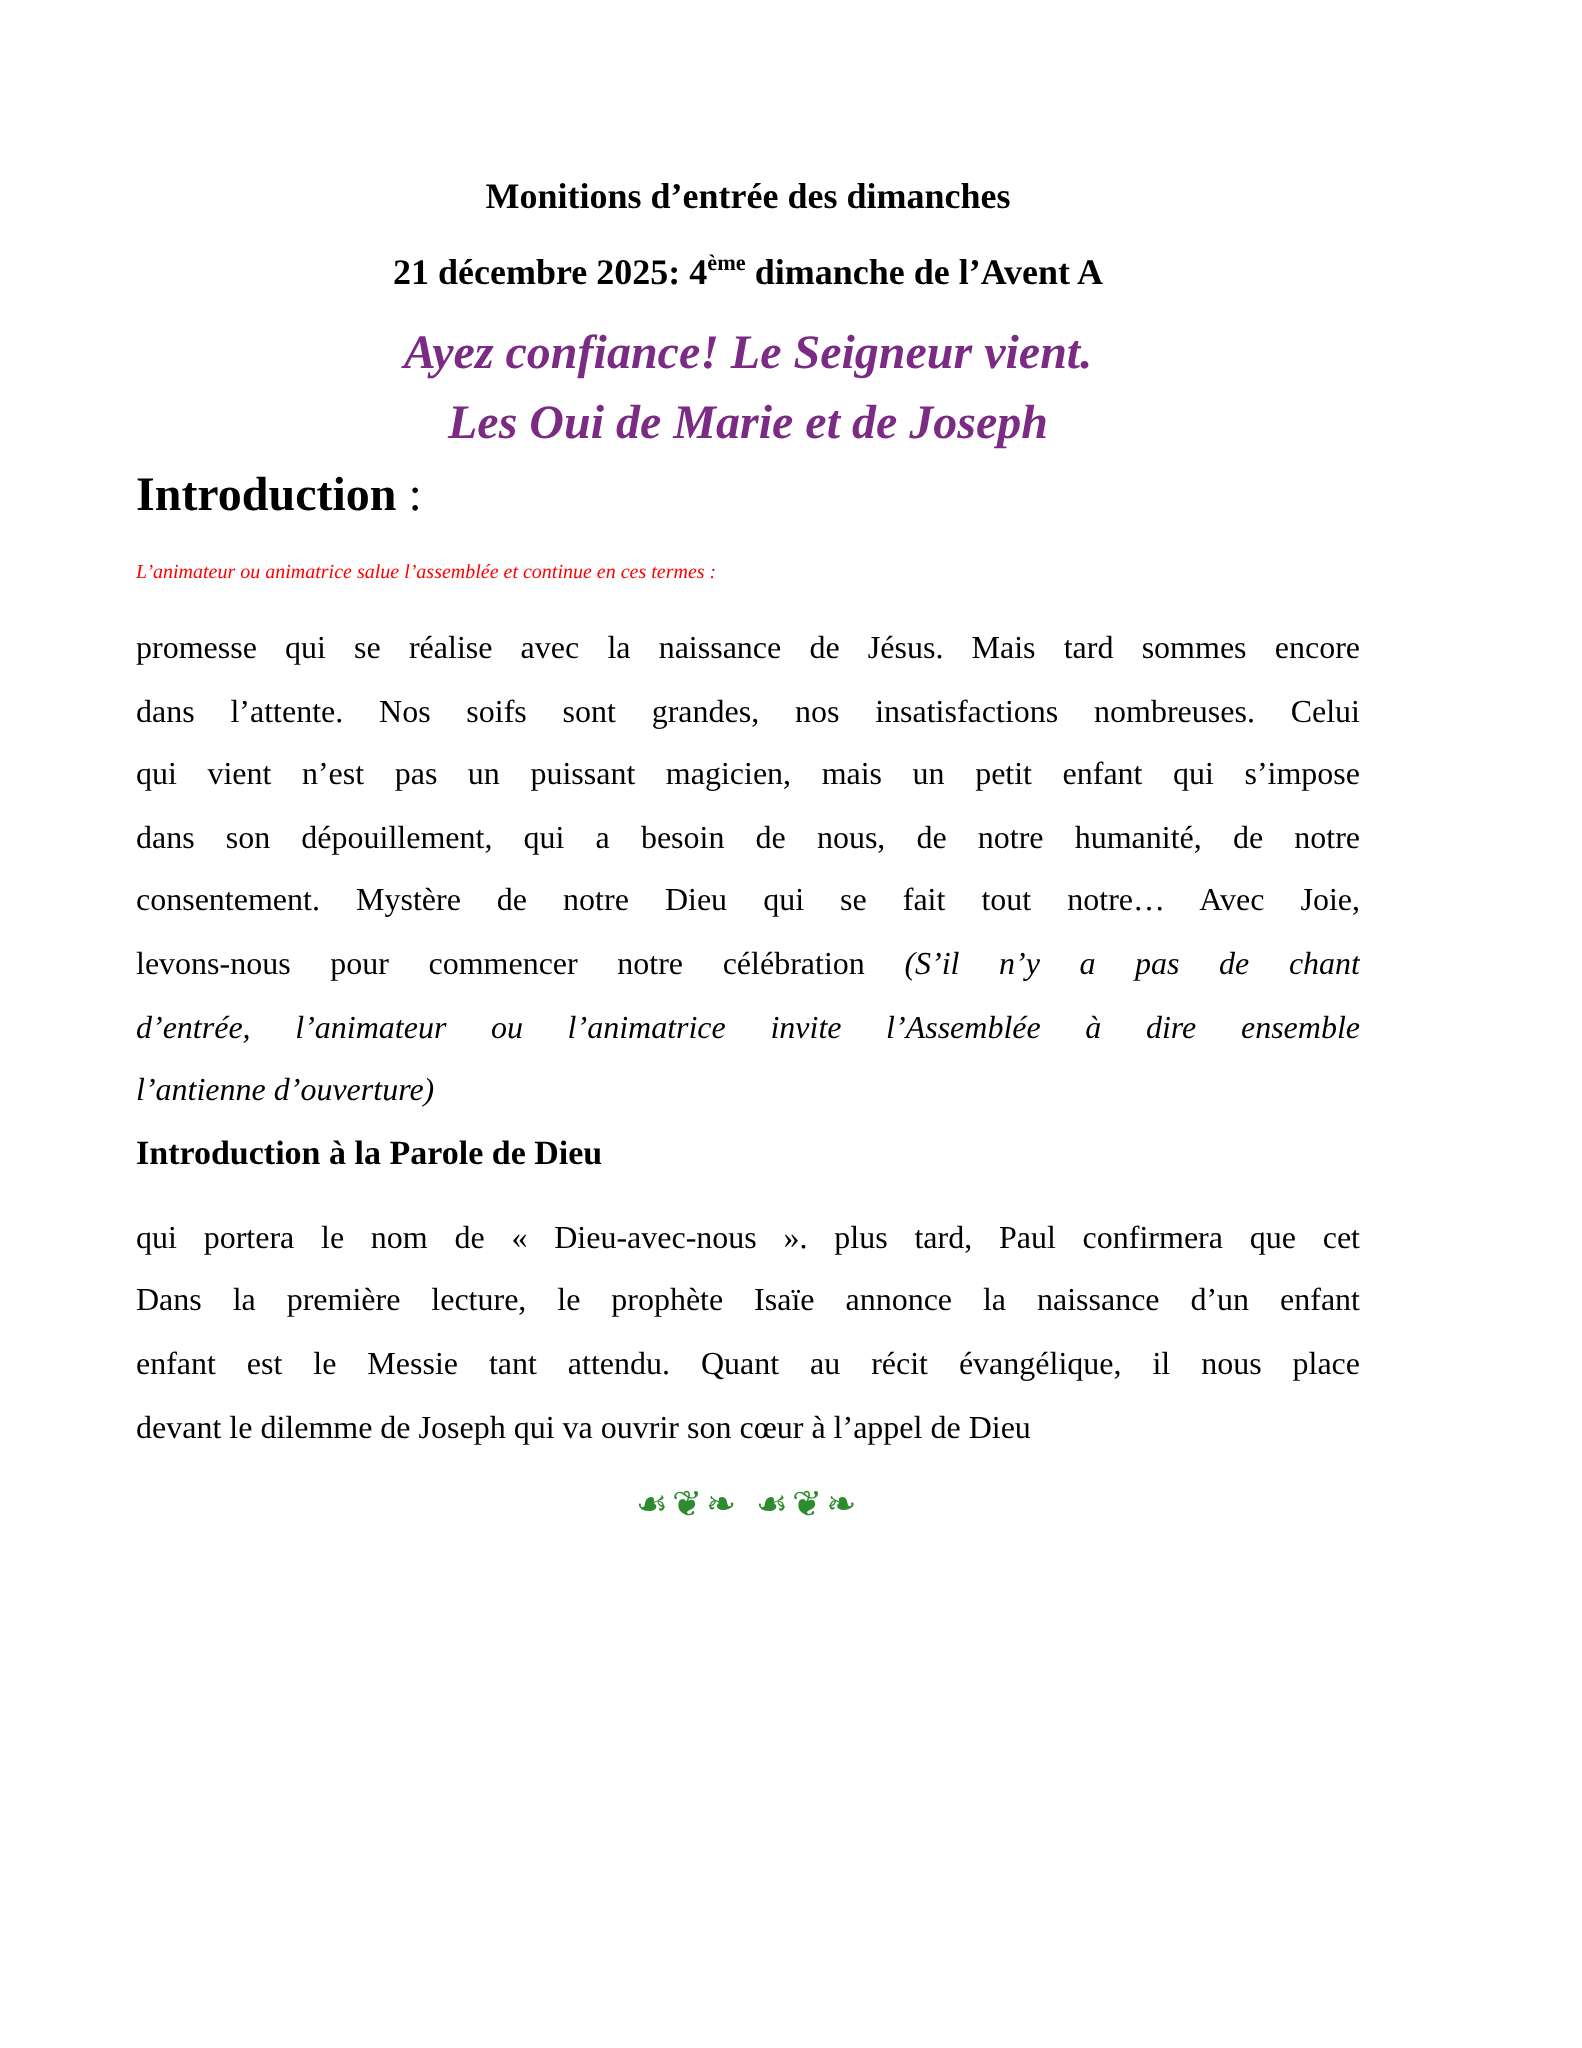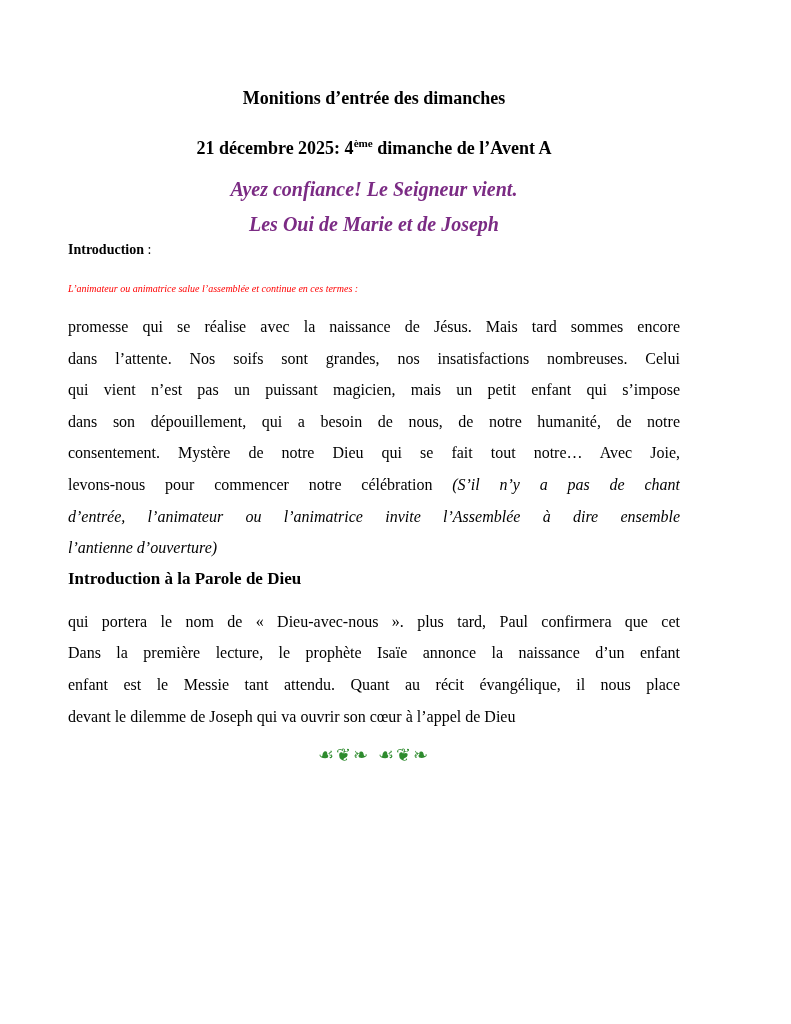--- a/index.html
+++ b/index.html
@@ -13,38 +13,39 @@
     font-family: "Liberation Serif", "DejaVu Serif", serif;
     color: #000000;
     overflow: hidden;
   }
   .doc-title {
     text-align: center;
     font-weight: bold;
     font-size: 18px;
     line-height: 24px;
   }
-  .doc-title.second { margin-top: 26px; }
+  .doc-title.second { margin-top: 14px; }
   .doc-title sup {
     font-size: 0.62em;
     line-height: 0;
     vertical-align: super;
   }
   .theme-line {
     text-align: center;
     font-style: italic;
     font-weight: bold;
-    font-size: 20px;
+    font-size: 24px;
     line-height: 26px;
     color: #7b2b84;
   }
   .theme-line.first { margin-top: 16px; }
   .theme-line.second { margin-top: 9px; }
   .heading-intro {
-    font-size: 14px;
+    margin-top: 10px;
+    font-size: 24px;
     line-height: 26px;
   }
   .heading-intro .hw { font-weight: bold; }
   .rubric {
     margin-top: 16px;
     font-size: 10px;
     line-height: 20px;
     font-weight: normal;
     font-style: italic;
     color: #ff0000;

